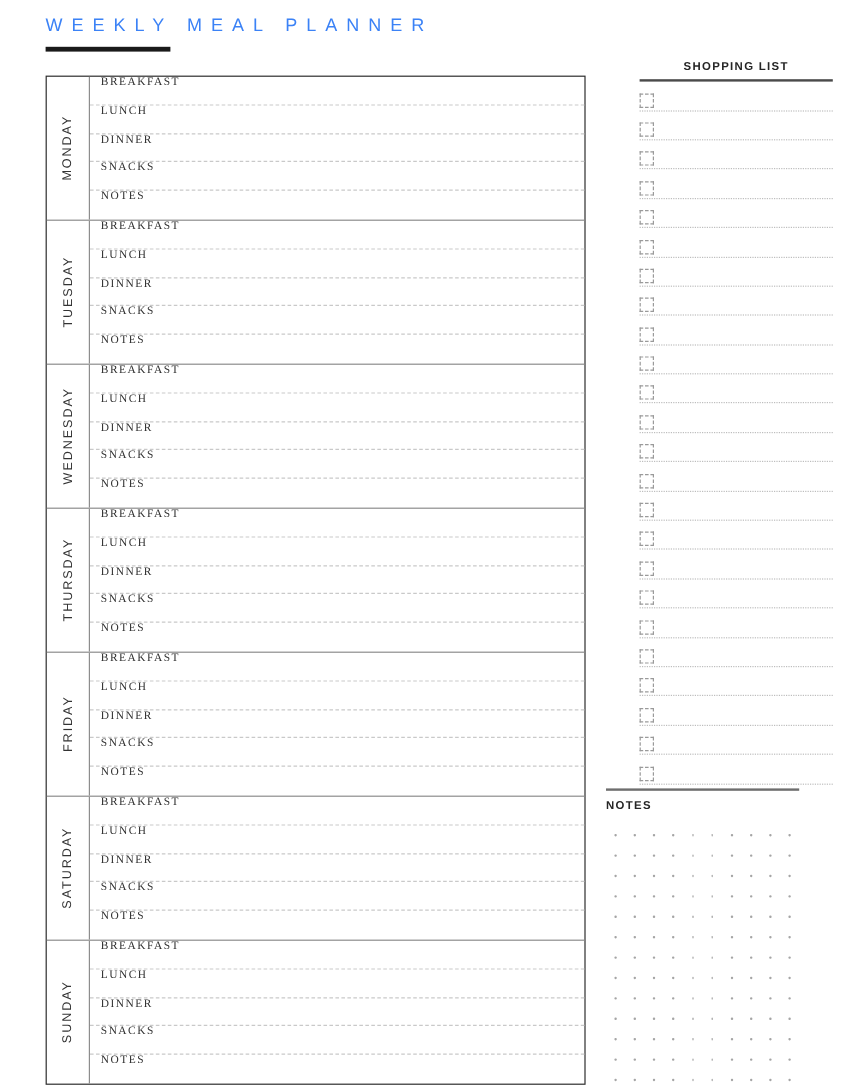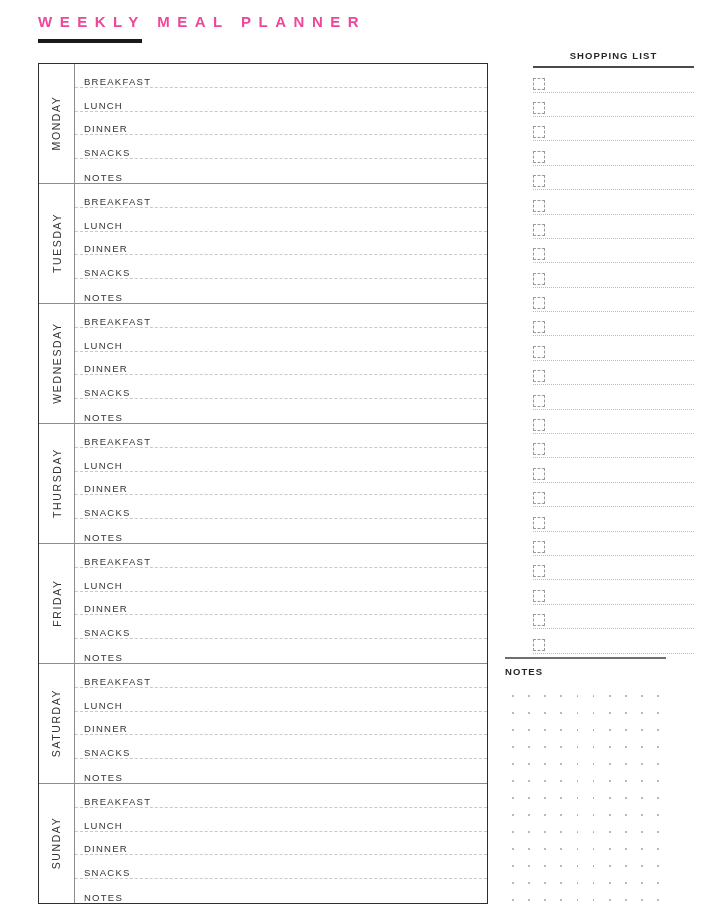--- a/index.html
+++ b/index.html
@@ -18,22 +18,22 @@
 
   
   #page-title-block {
     position: absolute;
     left: 38px;
     top: 12px;
   }
   #page-title {
     font-size: 15px;
     letter-spacing: 7.5px;
-    font-weight: 700;
-    color: #ec4899;
+    font-weight: 400;
+    color: #3b82f6;
     white-space: nowrap;
     line-height: 20px;
   }
   #title-rule {
     width: 104px;
     height: 4px;
     background: #1a1a1a;
     margin-top: 7px;
   }
 
@@ -74,23 +74,24 @@
 
   .meals-cell {
     flex: 1 1 auto;
     display: flex;
     flex-direction: column;
   }
   .meal-row {
     height: 23.8px;
     box-sizing: border-box;
     display: flex;
-    align-items: flex-end;
+    align-items: flex-start;
     border-bottom: 1px dashed #c9c9c9;
     padding-left: 9px;
+    font-family: Liberation Serif, serif;
   }
   .meal-row:last-child { border-bottom: none; }
   .meal-label {
     font-size: 9.5px;
     letter-spacing: 1.25px;
     color: #313131;
   }
 
   
   #shopping-list {

